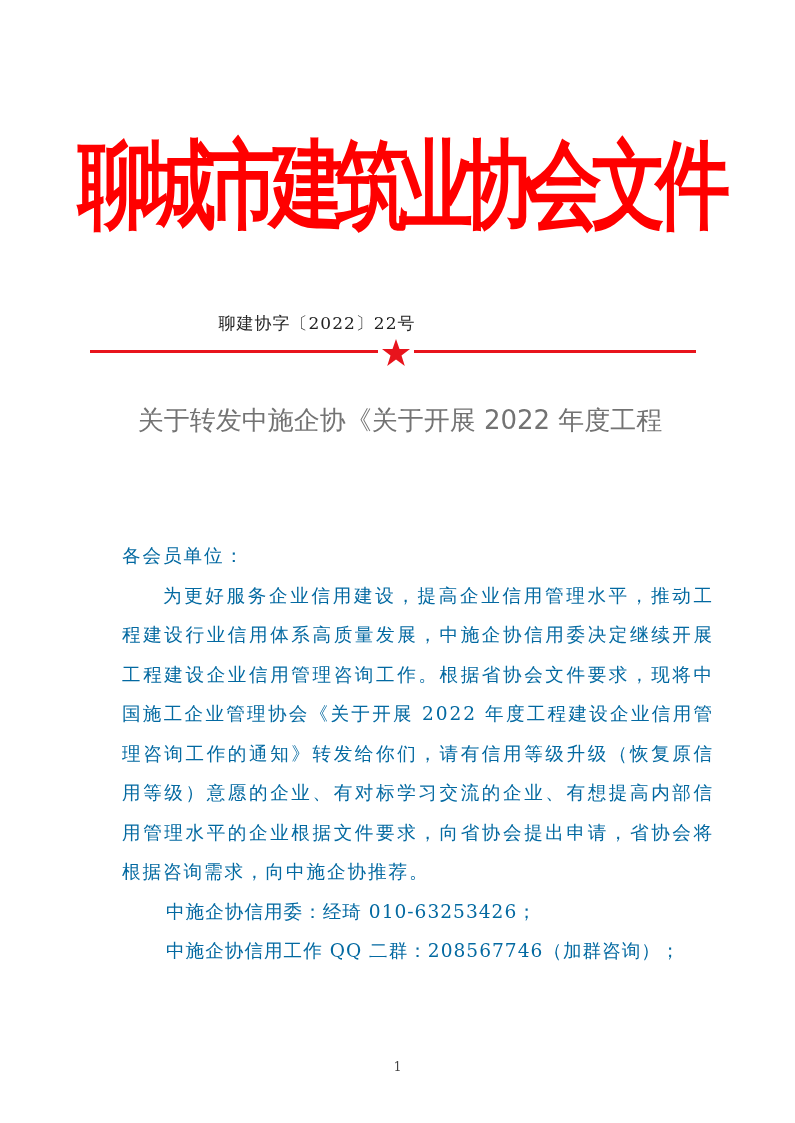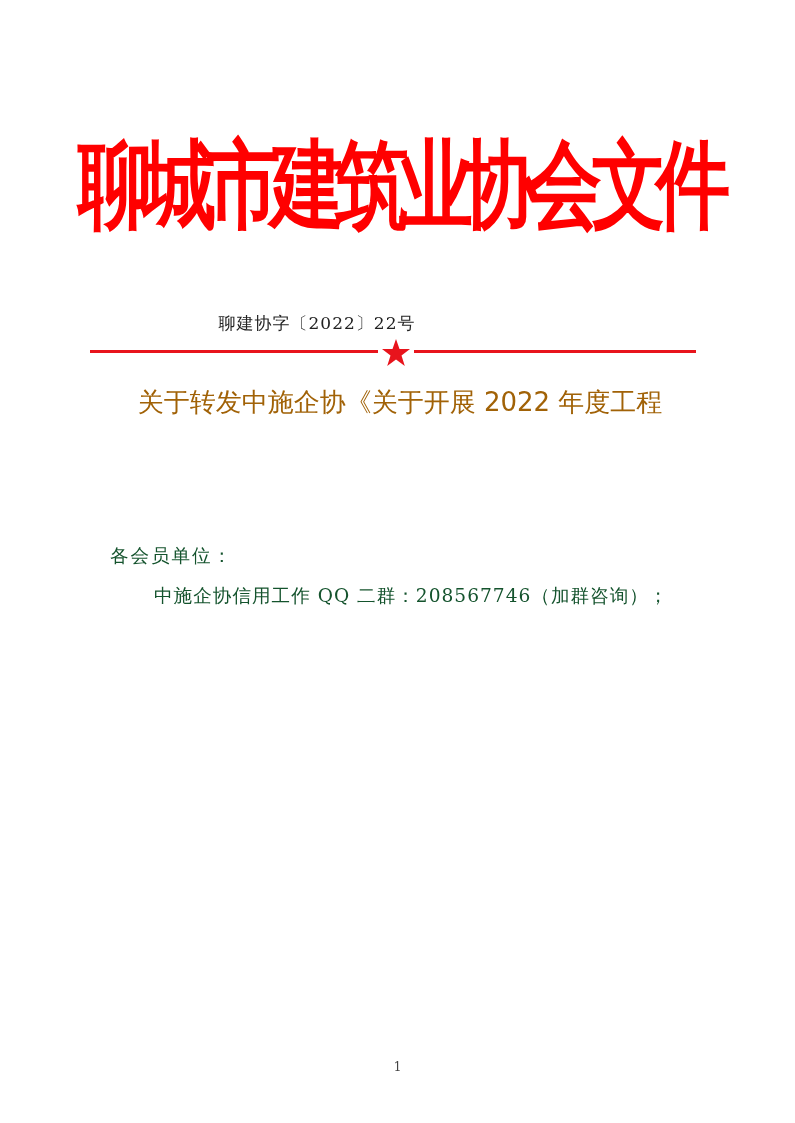--- a/index.html
+++ b/index.html
@@ -9,25 +9,25 @@
                 display: flex; justify-content: space-between; align-items: center; }
     .masthead span { display: inline-block; color: #ff0000; font-family: "DejaVu Sans", sans-serif;
                      font-weight: bold; font-size: 74px; line-height: 1; transform: scaleY(1.3);
                      transform-origin: center; width: 62px; text-align: center; letter-spacing: 0; }
     .docno { position: absolute; top: 312px; left: 0; width: 634px; text-align: center;
              font-size: 17px; color: #222; letter-spacing: 1px; }
     .rule { position: absolute; top: 350px; height: 3px; background: #e8141c; }
     .rule.left { left: 90px; width: 288px; }
     .rule.right { left: 414px; width: 282px; }
     .star { position: absolute; left: 381px; top: 338px; width: 30px; height: 30px; }
-    .title { position: absolute; top: 380px; left: 100px; width: 600px; text-align: center;
-             font-family: "DejaVu Sans", sans-serif; font-size: 26px; line-height: 44px; color: #a16207; }
+    .title { position: absolute; top: 398px; left: 100px; width: 600px; text-align: center;
+             font-family: "DejaVu Sans", sans-serif; font-size: 26px; line-height: 44px; color: #737373; }
     .title div { white-space: nowrap; }
-    .body { position: absolute; left: 110px; top: 536px; width: 592px; font-size: 18.6px;
-            line-height: 39.5px; color: #14532d; letter-spacing: 1.9px; }
+    .body { position: absolute; left: 122px; top: 536px; width: 592px; font-size: 18.6px;
+            line-height: 39.5px; color: #0369a1; letter-spacing: 1.9px; }
     .body p { margin: 0; text-align: justify; }
     .salutation { margin-bottom: 0; }
     .indent { text-indent: 2.2em; }
     .contact { padding-left: 44px; letter-spacing: 1px; }
     .pageno { position: absolute; top: 1060px; left: 0; width: 795px; text-align: center;
               font-size: 12px; color: #444; }
   </style>
 </head>
 <body>
 
@@ -51,16 +51,18 @@
   <polygon points="15,1 18.5,11 29,11 20.5,17.5 23.8,28 15,21.6 6.2,28 9.5,17.5 1,11 11.5,11" fill="#e8141c"></polygon>
 </svg>
 <div class="rule right"></div>
 
 <div class="title">
   <div>关于转发中施企协《关于开展 2022 年度工程</div>
 </div>
 
 <div class="body">
   <p class="salutation">各会员单位：</p>
+  <p class="indent">为更好服务企业信用建设，提高企业信用管理水平，推动工程建设行业信用体系高质量发展，中施企协信用委决定继续开展工程建设企业信用管理咨询工作。根据省协会文件要求，现将中国施工企业管理协会《关于开展 2022 年度工程建设企业信用管理咨询工作的通知》转发给你们，请有信用等级升级（恢复原信用等级）意愿的企业、有对标学习交流的企业、有想提高内部信用管理水平的企业根据文件要求，向省协会提出申请，省协会将根据咨询需求，向中施企协推荐。</p>
+  <p class="contact">中施企协信用委：经琦 010-63253426；</p>
   <p class="contact">中施企协信用工作 QQ 二群：208567746（加群咨询）；</p>
 </div>
 
 <div class="pageno">1</div>
 
 </body></html>

